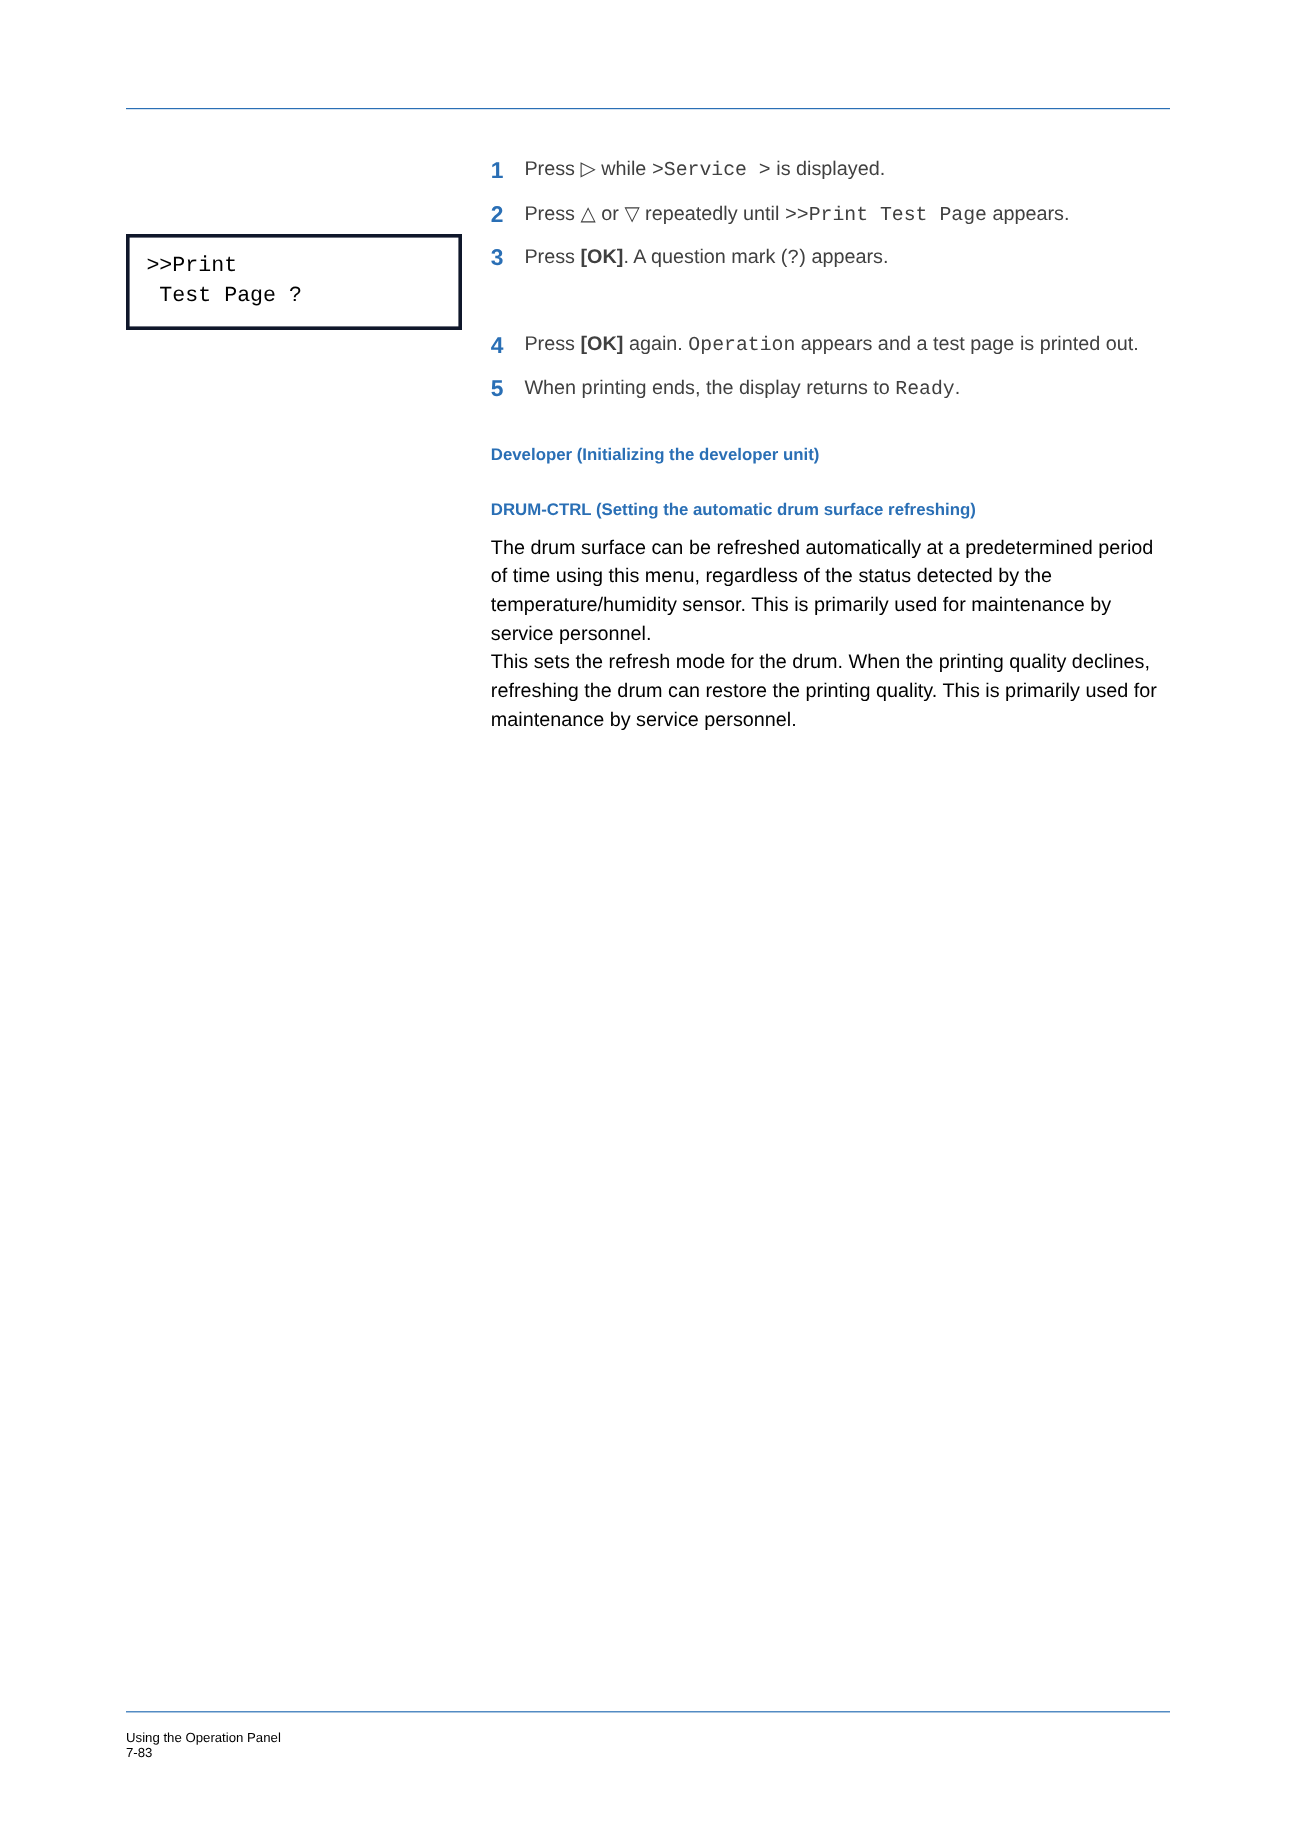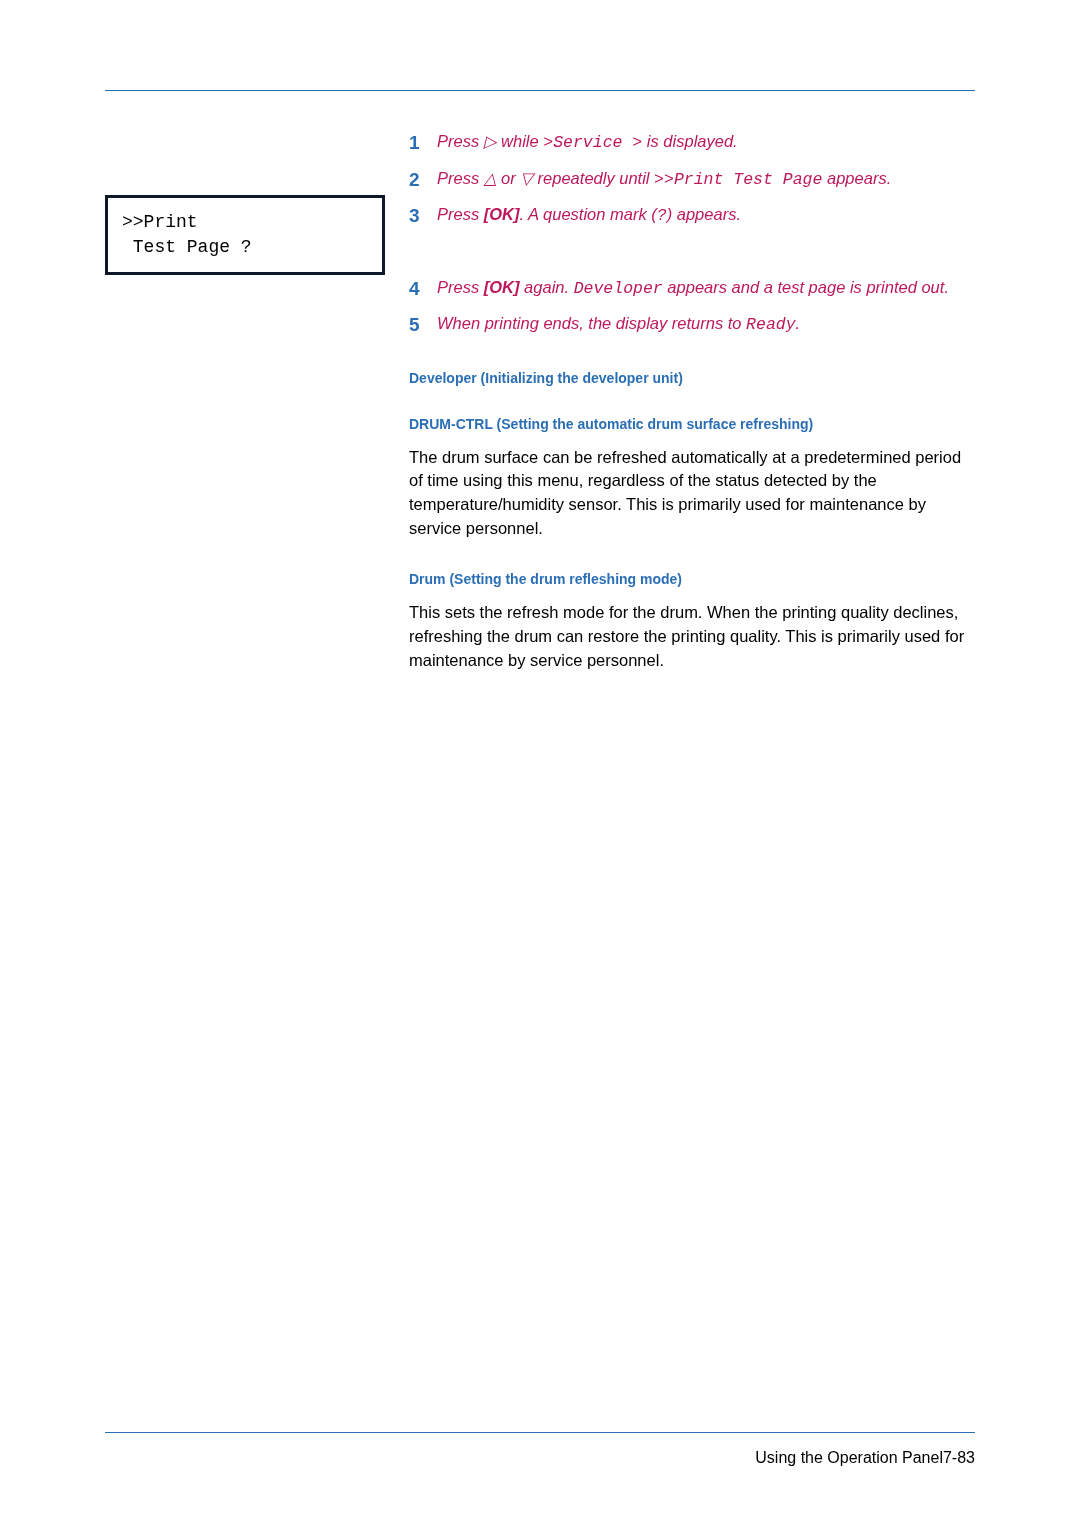--- a/index.html
+++ b/index.html
@@ -50,22 +50,21 @@
     }
     .step-num {
       color: #2a6fb5;
       font-weight: bold;
       font-size: 19px;
       width: 28px;
       flex-shrink: 0;
     }
     .step-text {
       flex: 1;
-      color: #be185d;
-      font-style: italic;
+      color: #404040;
     }
     .step-gap { height: 36px; }
     .mono { font-family: "Courier New", monospace; }
     .bold { font-weight: bold; text-align: center; }
     .tri { font-family: Arial, sans-serif; }
     .section-head {
       color: #2a6fb5;
       font-weight: bold;
       font-size: 14px;
       margin-top: 30px;
@@ -82,22 +81,23 @@
       right: 105px;
       bottom: 60px;
     }
     .footer-rule {
       border-top: 1.5px solid #2a6fb5;
       margin-bottom: 16px;
     }
     .footer-row {
       display: flex;
       justify-content: flex-end;
-      font-size: 16px;
+      font-size: 11px;
       color: #000;
+      flex-direction: column;
     }
   </style>
 </head>
 <body>
 
 <div class="page">
   <div class="top-rule"></div>
 
   <div class="content">
     <div class="left-col">
@@ -117,33 +117,32 @@
           </li>
           <li class="step">
             <span class="step-num">3</span>
             <span class="step-text">Press <span class="bold">[OK]</span>. A question mark (<span class="mono">?</span>) appears.</span>
           </li>
         </ol>
       <div class="step-gap"></div>
       <ol class="steps" id="steps2">
           <li class="step">
             <span class="step-num">4</span>
-            <span class="step-text">Press <span class="bold">[OK]</span> again. <span class="mono">Developer</span> appears and a test page is printed out.</span>
+            <span class="step-text">Press <span class="bold">[OK]</span> again. <span class="mono">Operation</span> appears and a test page is printed out.</span>
           </li>
           <li class="step">
             <span class="step-num">5</span>
             <span class="step-text">When printing ends, the display returns to <span class="mono">Ready</span>.</span>
           </li>
         </ol>
 
       <div id="sections">
           <div class="section-head">Developer (Initializing the developer unit)</div>
           <div class="section-head">DRUM-CTRL (Setting the automatic drum surface refreshing)</div>
           <div class="body-para">The drum surface can be refreshed automatically at a predetermined period of time using this menu, regardless of the status detected by the temperature/humidity sensor. This is primarily used for maintenance by service personnel.</div>
-          <div class="section-head">Drum (Setting the drum refleshing mode)</div>
           <div class="body-para">This sets the refresh mode for the drum. When the printing quality declines, refreshing the drum can restore the printing quality. This is primarily used for maintenance by service personnel.</div>
         </div>
     </div>
   </div>
 
   <div class="footer">
     <div class="footer-rule"></div>
     <div class="footer-row">
       <span>Using the Operation Panel</span>
       <span>7-83</span>

